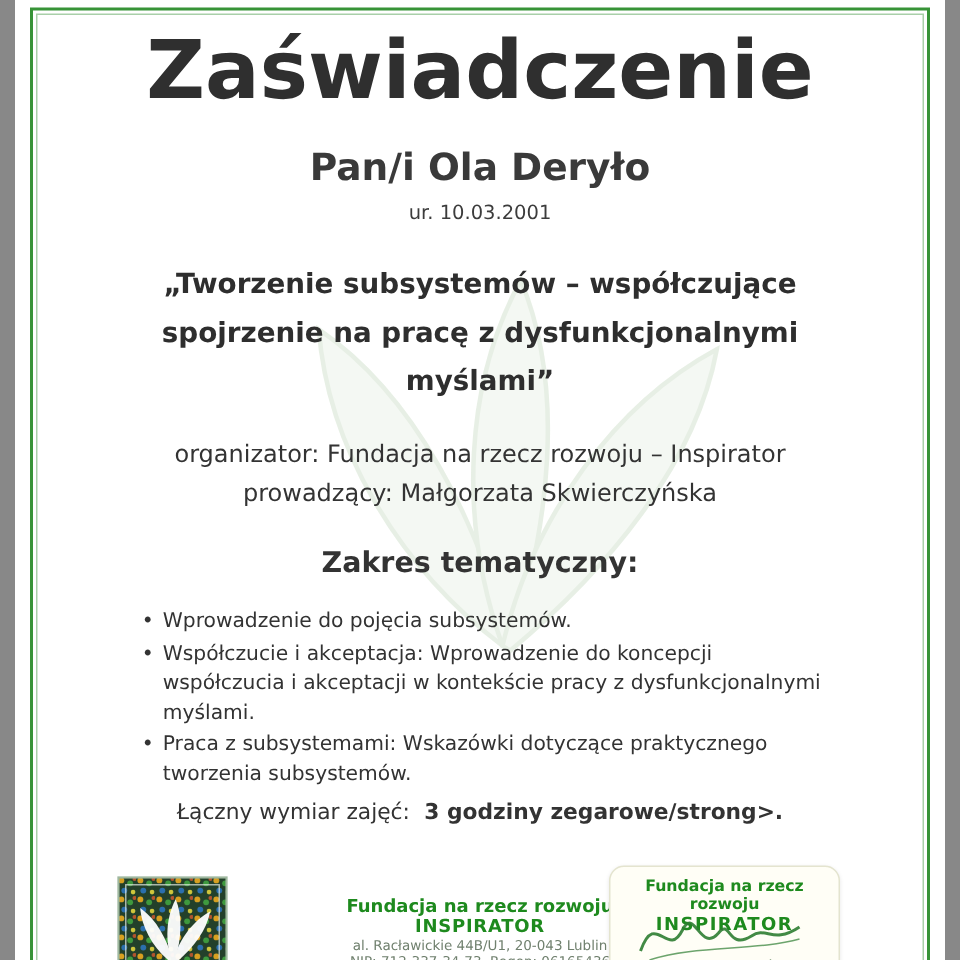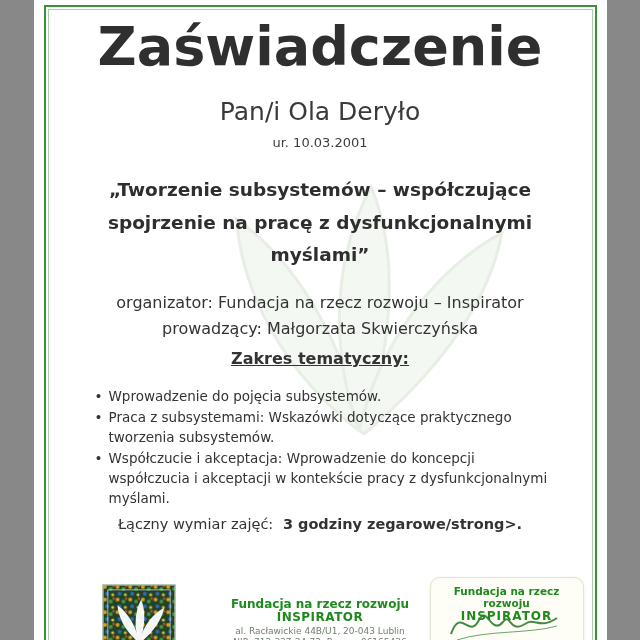--- a/index.html
+++ b/index.html
@@ -1,39 +1,39 @@
 <!DOCTYPE html>
 <html><head>
 <meta charset="utf-8">
 <style>
   html,body { margin:0; padding:0; background:#888; }
   .page {
-    position:relative; width:573px; height:640px; margin:0 auto;
+    position:relative; width:620px; height:640px; margin:0 auto;
     background:#ffffff; overflow:hidden;
     font-family:"DejaVu Sans","Liberation Sans",sans-serif; color:#333;
   }
   .frame {
     position:absolute; top:5px; left:10px; right:10px; bottom:-40px;
     border:2px solid #379337; pointer-events:none; z-index:1;
   }
   .frame-inner {
     position:absolute; top:9px; left:14px; right:14px; bottom:-40px;
     border:1px solid #a9cfa9; pointer-events:none; z-index:1;
   }
   .watermark { position:absolute; left:180px; top:155px; width:290px; height:290px; z-index:0; opacity:.8; }
   .content { position:absolute; inset:0; z-index:2; text-align:center; }
 
   .title { margin-top:16px; font-size:54px; font-weight:700; color:#2f2f2f; line-height:1.15; }
-  .recipient { margin-top:18px; font-size:25px; font-weight:400; color:#3a3a3a; line-height:1.3; }
+  .recipient { margin-top:18px; font-size:25px; font-weight:700; color:#3a3a3a; line-height:1.3; }
   .birth { margin-top:6px; font-size:13px; color:#3c3c3c; line-height:1.3; }
   .completion { margin-top:30px; font-size:16px; color:#333; line-height:1.4; }
   .course { max-width:470px; margin:23px auto 0; font-size:18.5px; font-weight:700; line-height:1.75; color:#2e2e2e; }
   .orgline { margin-top:20px; font-size:16px; line-height:1.4; }
   .leadline { margin-top:4px; font-size:16px; line-height:1.4; }
-  .scope-heading { margin-top:8px; font-size:16px; font-weight:700; line-height:1.4;text-decoration:underline; }
+  .scope-heading { margin-top:22px; font-size:19px; font-weight:700; line-height:1.4; }
   ul.scope { width:455px; margin:16px auto 0; padding:0; list-style:none; text-align:left; font-size:13.5px; line-height:1.45; color:#333; }
   ul.scope li { position:relative; padding-left:16px; margin-bottom:2px; }
   ul.scope li::before { content:"•"; position:absolute; left:2px; }
   .duration { margin-top:8px; font-size:14.5px; position:relative; z-index:4; }
   .duration b { margin-left:5px; }
   b.inline { font-weight:400; }
 
   .sticker { position:absolute; left:68px; top:584px; width:74px; height:74px; z-index:3; }
   .org-block { position:absolute; left:0; right:0; top:598px; text-align:center; z-index:3; }
   .org-line1 { font-size:12px; font-weight:700; color:#1e8a1e; line-height:13px; }
@@ -77,22 +77,22 @@
 
     <div class="course">„Tworzenie subsystemów – współczujące spojrzenie na pracę z dysfunkcjonalnymi myślami”</div>
 
     <div class="orgline"><span>organizator: </span><b class="inline">Fundacja na rzecz rozwoju – Inspirator</b></div>
     <div class="leadline"><span>prowadzący: </span><b class="inline">Małgorzata Skwierczyńska</b></div>
 
     <div class="scope-heading">Zakres tematyczny:</div>
 
     <ul class="scope">
       <li>Wprowadzenie do pojęcia subsystemów.</li>
+      <li>Współczucie i akceptacja: Wprowadzenie do koncepcji współczucia i akceptacji w kontekście pracy z dysfunkcjonalnymi myślami.</li>
       <li>Praca z subsystemami: Wskazówki dotyczące praktycznego tworzenia subsystemów.</li>
-      <li>Współczucie i akceptacja: Wprowadzenie do koncepcji współczucia i akceptacji w kontekście pracy z dysfunkcjonalnymi myślami.</li>
     </ul>
 
     <div class="duration"><span>Łączny wymiar zajęć: </span><b>3 godziny zegarowe/strong&gt;.</b></div>
 
   </div>
 
   <svg class="sticker" viewBox="0 0 76 76" aria-hidden="true">
     <defs>
       <pattern id="holo" width="13" height="13" patternUnits="userSpaceOnUse">
         <rect width="13" height="13" fill="#23402a"></rect>

